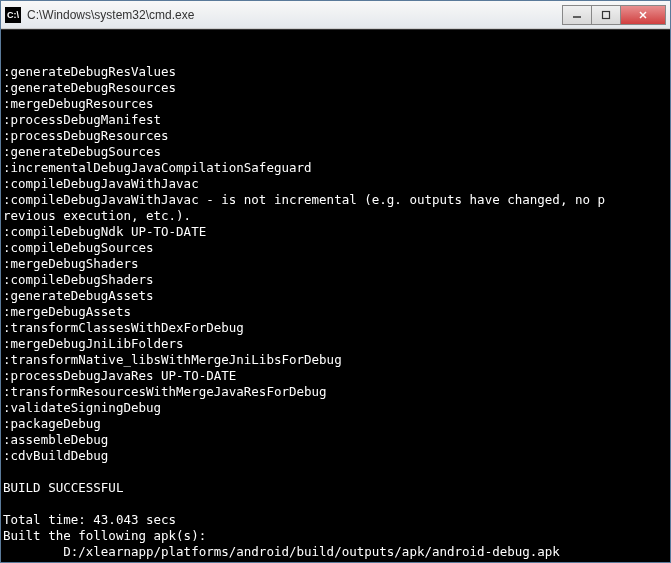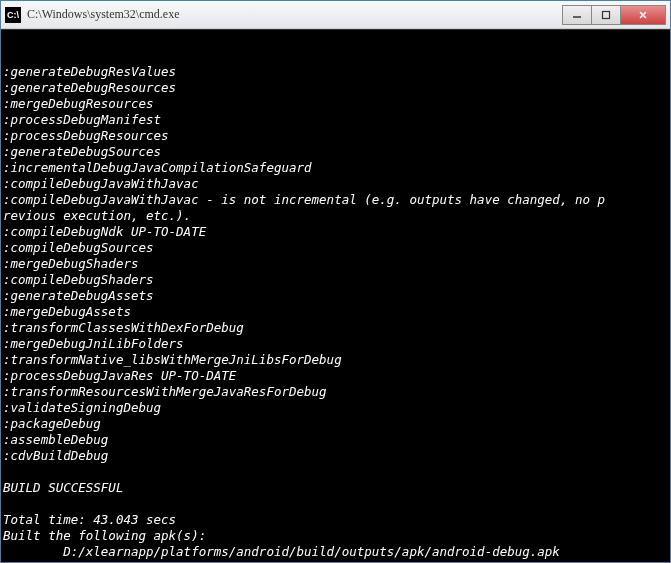--- a/index.html
+++ b/index.html
@@ -40,21 +40,21 @@
       font-size: 9px;
       display: flex;
       align-items: center;
       justify-content: center;
       margin-right: 6px;
       font-family: Arial, sans-serif;
       font-weight: bold;
     }
     .titlebar-text {
       flex: 1;
-      font-family: Liberation Serif, serif;
+      font-family: Liberation Sans, sans-serif;
       font-size: 12px;
       color: #333;
     }
     .titlebar-buttons {
       display: flex;
       gap: 0;
     }
     .titlebar-btn {
       width: 30px;
       height: 20px;
@@ -81,21 +81,20 @@
       background: #000;
       color: #fff;
       font-size: 12.5px;
       line-height: 16px;
       padding: 2px 6px 2px 2px;
       overflow: hidden;
       white-space: pre;
       font-family: "Consolas", "Lucida Console", monospace;
       position: relative;
       border-top: 1px solid #333;
-      font-style: italic;
     }
     .terminal-line {
       white-space: pre;
     }
     .watermark {
       position: absolute;
       top: 265px;
       left: 200px;
       color: rgba(180,180,180,0.35);
       font-family: Arial, sans-serif;

